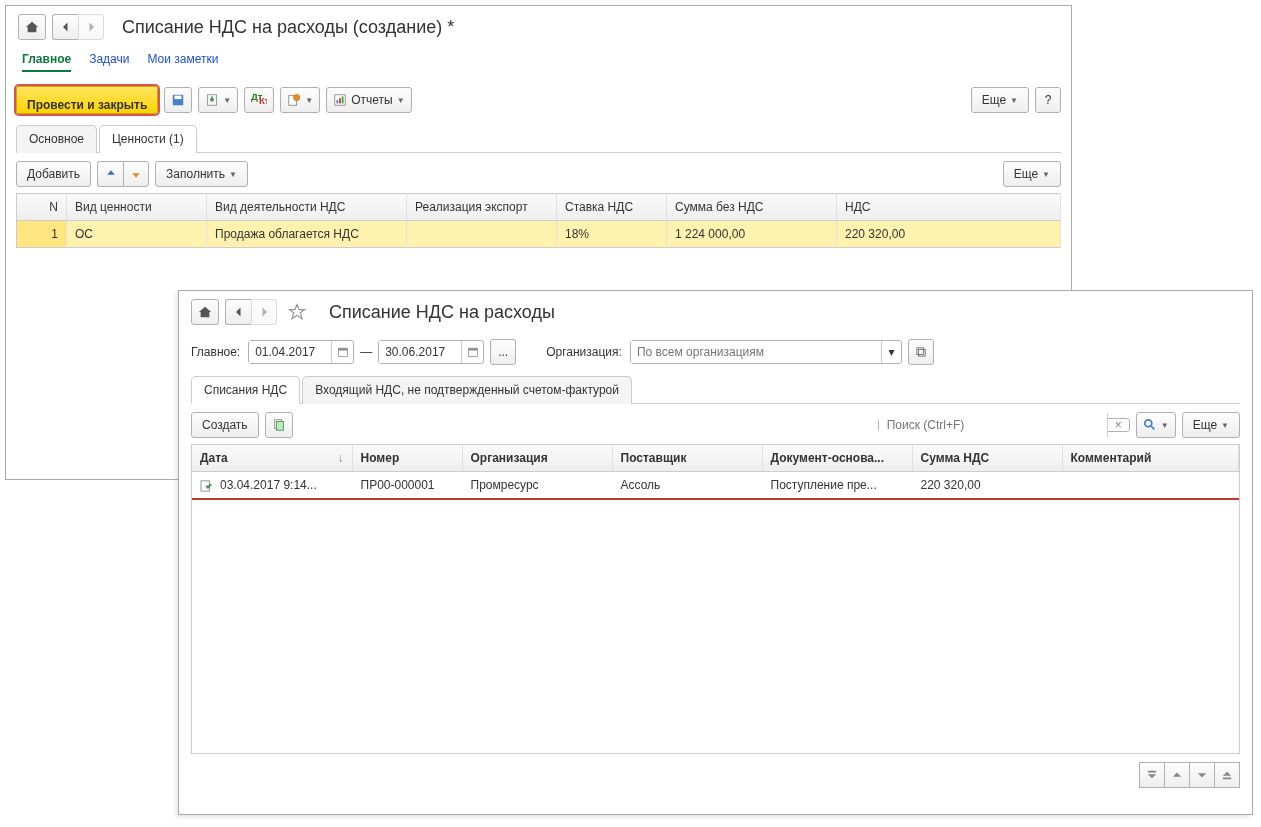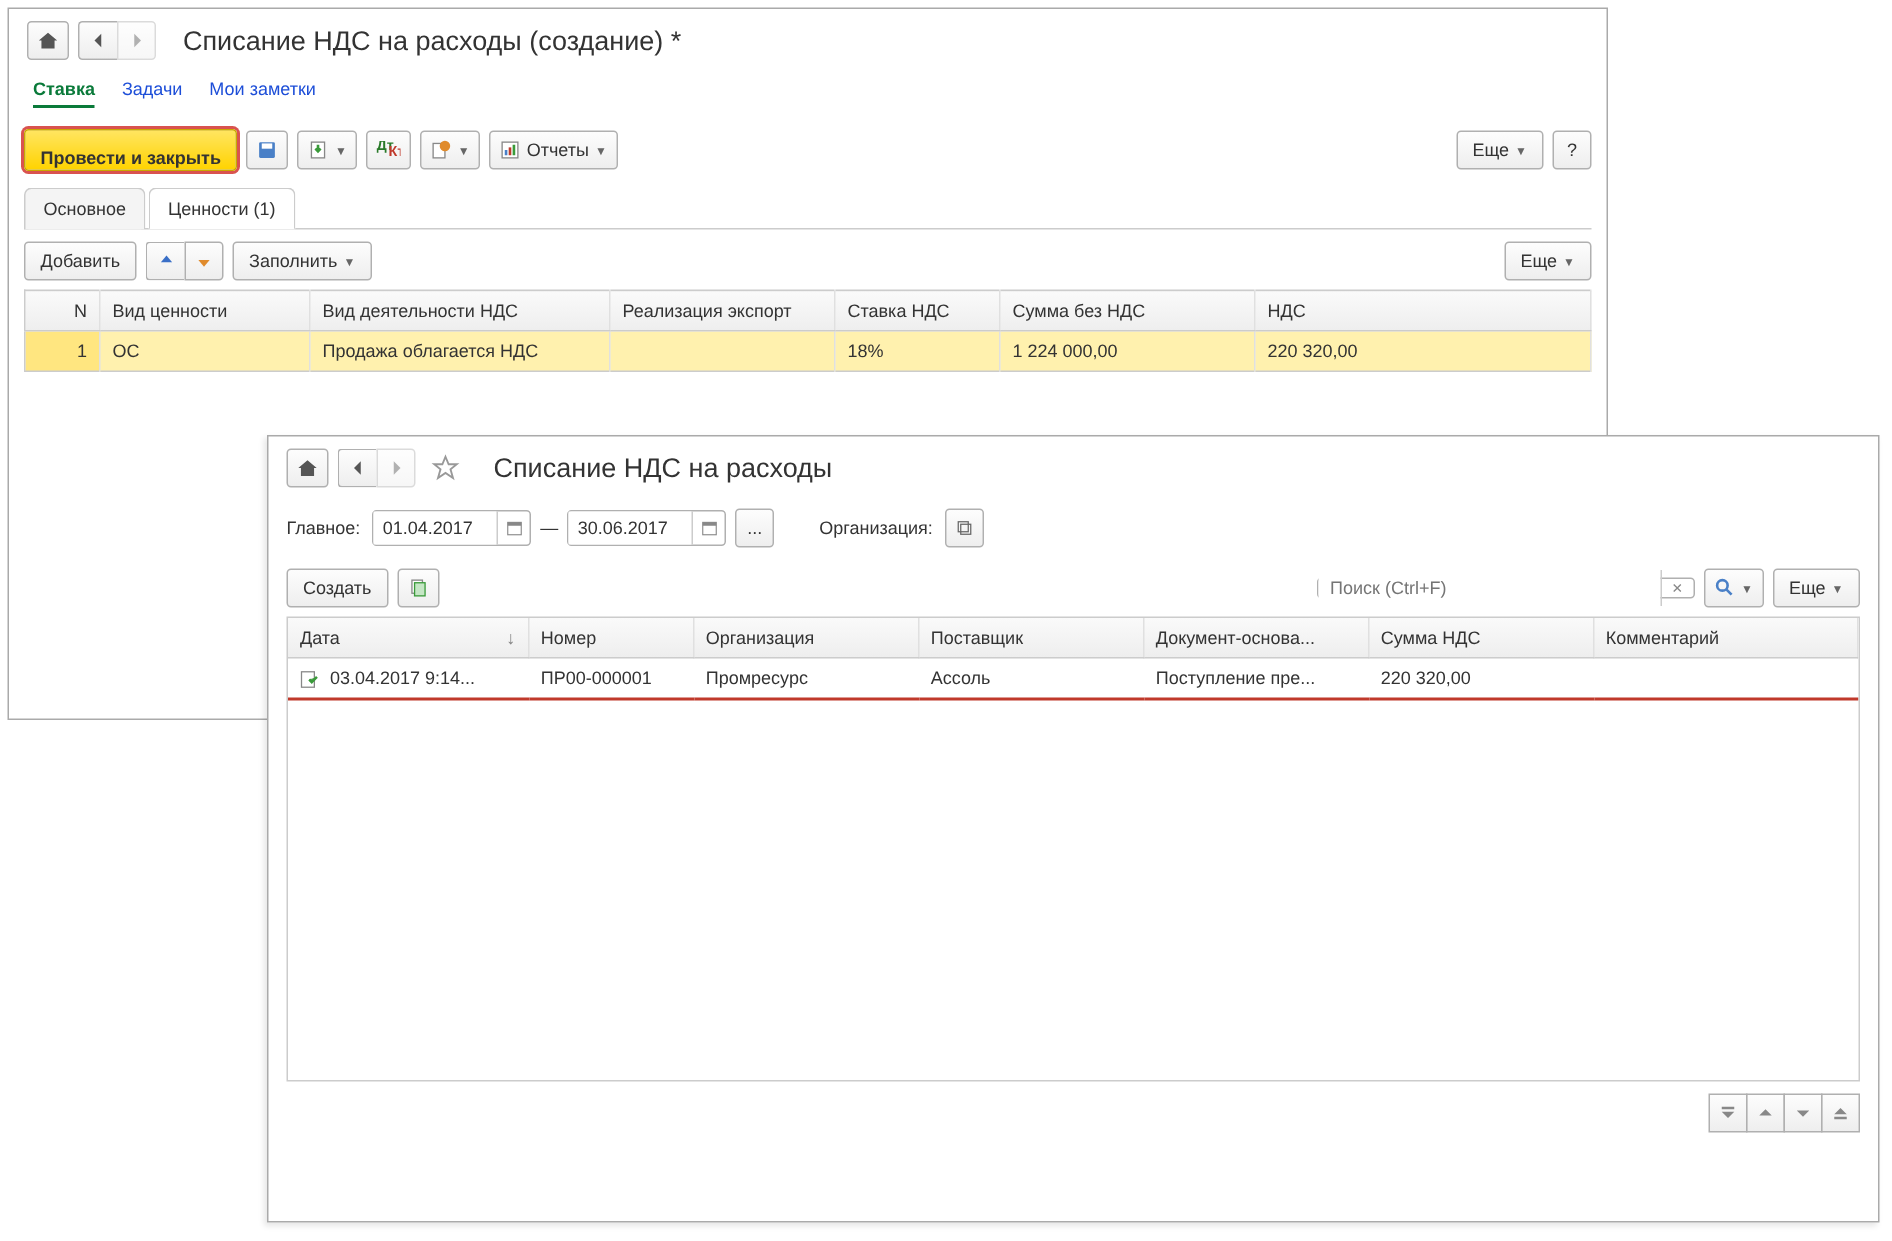--- a/index.html
+++ b/index.html
@@ -40,21 +40,21 @@
 .date-box input{border:none;padding:0 6px;height:22px;width:82px;outline:none}
 .date-box .cal{border-left:1px solid #ccc;width:22px;height:22px;display:flex;align-items:center;justify-content:center;cursor:pointer}
 .select-box{display:flex;align-items:center;border:1px solid #b0b0b0;border-radius:3px;background:#fff;height:24px;flex:0 0 auto}
 .select-box input{border:none;padding:0 6px;height:22px;width:250px;outline:none;color:#999}
 .select-box .dd{border-left:1px solid #ccc;width:20px;height:22px;display:flex;align-items:center;justify-content:center;cursor:pointer}
 .search-box{display:flex;align-items:center;border:1px solid #b0b0b0;border-radius:3px;background:#fff;height:14px;width:252px}
 .search-box input{border:none;padding:0 8px;height:24px;flex:1;outline:none;color:#999}
 .search-box .clr{width:22px;height:24px;border-left:1px solid #ccc;display:flex;align-items:center;justify-content:center;cursor:pointer;color:#888}
 .list-area{margin:0 12px 8px;border:1px solid #ccc;height:310px;overflow:hidden;position:relative}
 .list-table{width:100%;border-collapse:collapse}
-.list-table th{background:linear-gradient(#fafafa,#eee);border-bottom:1px solid #ccc;border-right:1px solid #e0e0e0;padding:6px 8px;text-align:left;font-weight:normal}
+.list-table th{background:linear-gradient(#fafafa,#eee);border-bottom:1px solid #ccc;border-right:1px solid #e0e0e0;padding:6px 8px;text-align:left;font-weight:bold}
 .list-table td{padding:6px 8px;border-right:1px solid transparent}
 .list-table tbody tr.sel td{border-bottom:2px solid #c0392b}
 .nav-footer{display:flex;justify-content:flex-end;padding:0 12px 8px;gap:0}
 .nav-footer .icon-btn{border-radius:0;margin-left:-1px;width:26px}
 svg{display:block}
 .c-home{fill:#555}
 .c-arrow{fill:#555}
 .c-star{fill:none;stroke:#999;stroke-width:1.5}
 .c-save{fill:#4a80c7}
 .c-green{fill:#3a9a3a}
@@ -82,21 +82,21 @@
       <button class="icon-btn disabled">
           <svg width="12" height="12" viewBox="0 0 16 16">
             <path class="c-arrow" d="M6 2l6 6-6 6z"></path>
           </svg>
         </button>
     </div>
     <span class="title-text">Списание НДС на расходы (создание) *</span>
   </div>
 
   <div class="nav-tabs">
-    <span class="nav-tab active">Ставка</span>
+    <span class="nav-tab active">Главное</span>
     <span class="nav-tab">Задачи</span>
     <span class="nav-tab">Мои заметки</span>
   </div>
 
   <div class="toolbar">
     <button class="yellow-btn">Провести и закрыть</button>
     <button class="icon-btn">
         <svg width="14" height="14" viewBox="0 0 16 16">
           <rect class="c-save" x="2" y="2" width="12" height="12" rx="1"></rect>
           <rect fill="#fff" x="4" y="3" width="8" height="4"></rect>
@@ -240,28 +240,36 @@
       <input value="30.06.2017" style="">
       <span class="cal">
           <svg width="12" height="12" viewBox="0 0 16 16">
             <rect fill="#fff" stroke="#888" x="2" y="3" width="12" height="11"></rect>
             <rect fill="#888" x="2" y="3" width="12" height="3"></rect>
           </svg>
         </span>
     </div>
     <button class="icon-btn">...</button>
     <label style="margin-left:24px">Организация:</label>
+    <div class="select-box">
+      <input placeholder="По всем организациям" style="">
+      <span class="dd">▾</span>
+    </div>
     <button class="icon-btn">
         <svg width="10" height="10" viewBox="0 0 12 12">
           <rect fill="none" stroke="#666" x="1" y="1" width="8" height="8"></rect>
           <rect fill="none" stroke="#666" x="3" y="3" width="8" height="8"></rect>
         </svg>
       </button>
   </div>
 
+  <div class="sub-tabs" style="margin:4px 12px 0">
+    <div class="sub-tab active">Списания НДС</div>
+    <div class="sub-tab">Входящий НДС, не подтвержденный счетом-фактурой</div>
+  </div>
 
   <div class="inner-toolbar" style="margin:8px 12px 6px">
     <button class="txt-btn">Создать</button>
     <button class="icon-btn">
         <svg width="14" height="14" viewBox="0 0 16 16">
           <rect fill="#fff" stroke="#888" x="3" y="2" width="8" height="10"></rect>
           <rect fill="#c5e6c5" stroke="#3a9a3a" x="5" y="4" width="8" height="10"></rect>
         </svg>
       </button>
     <div class="spacer"></div>

